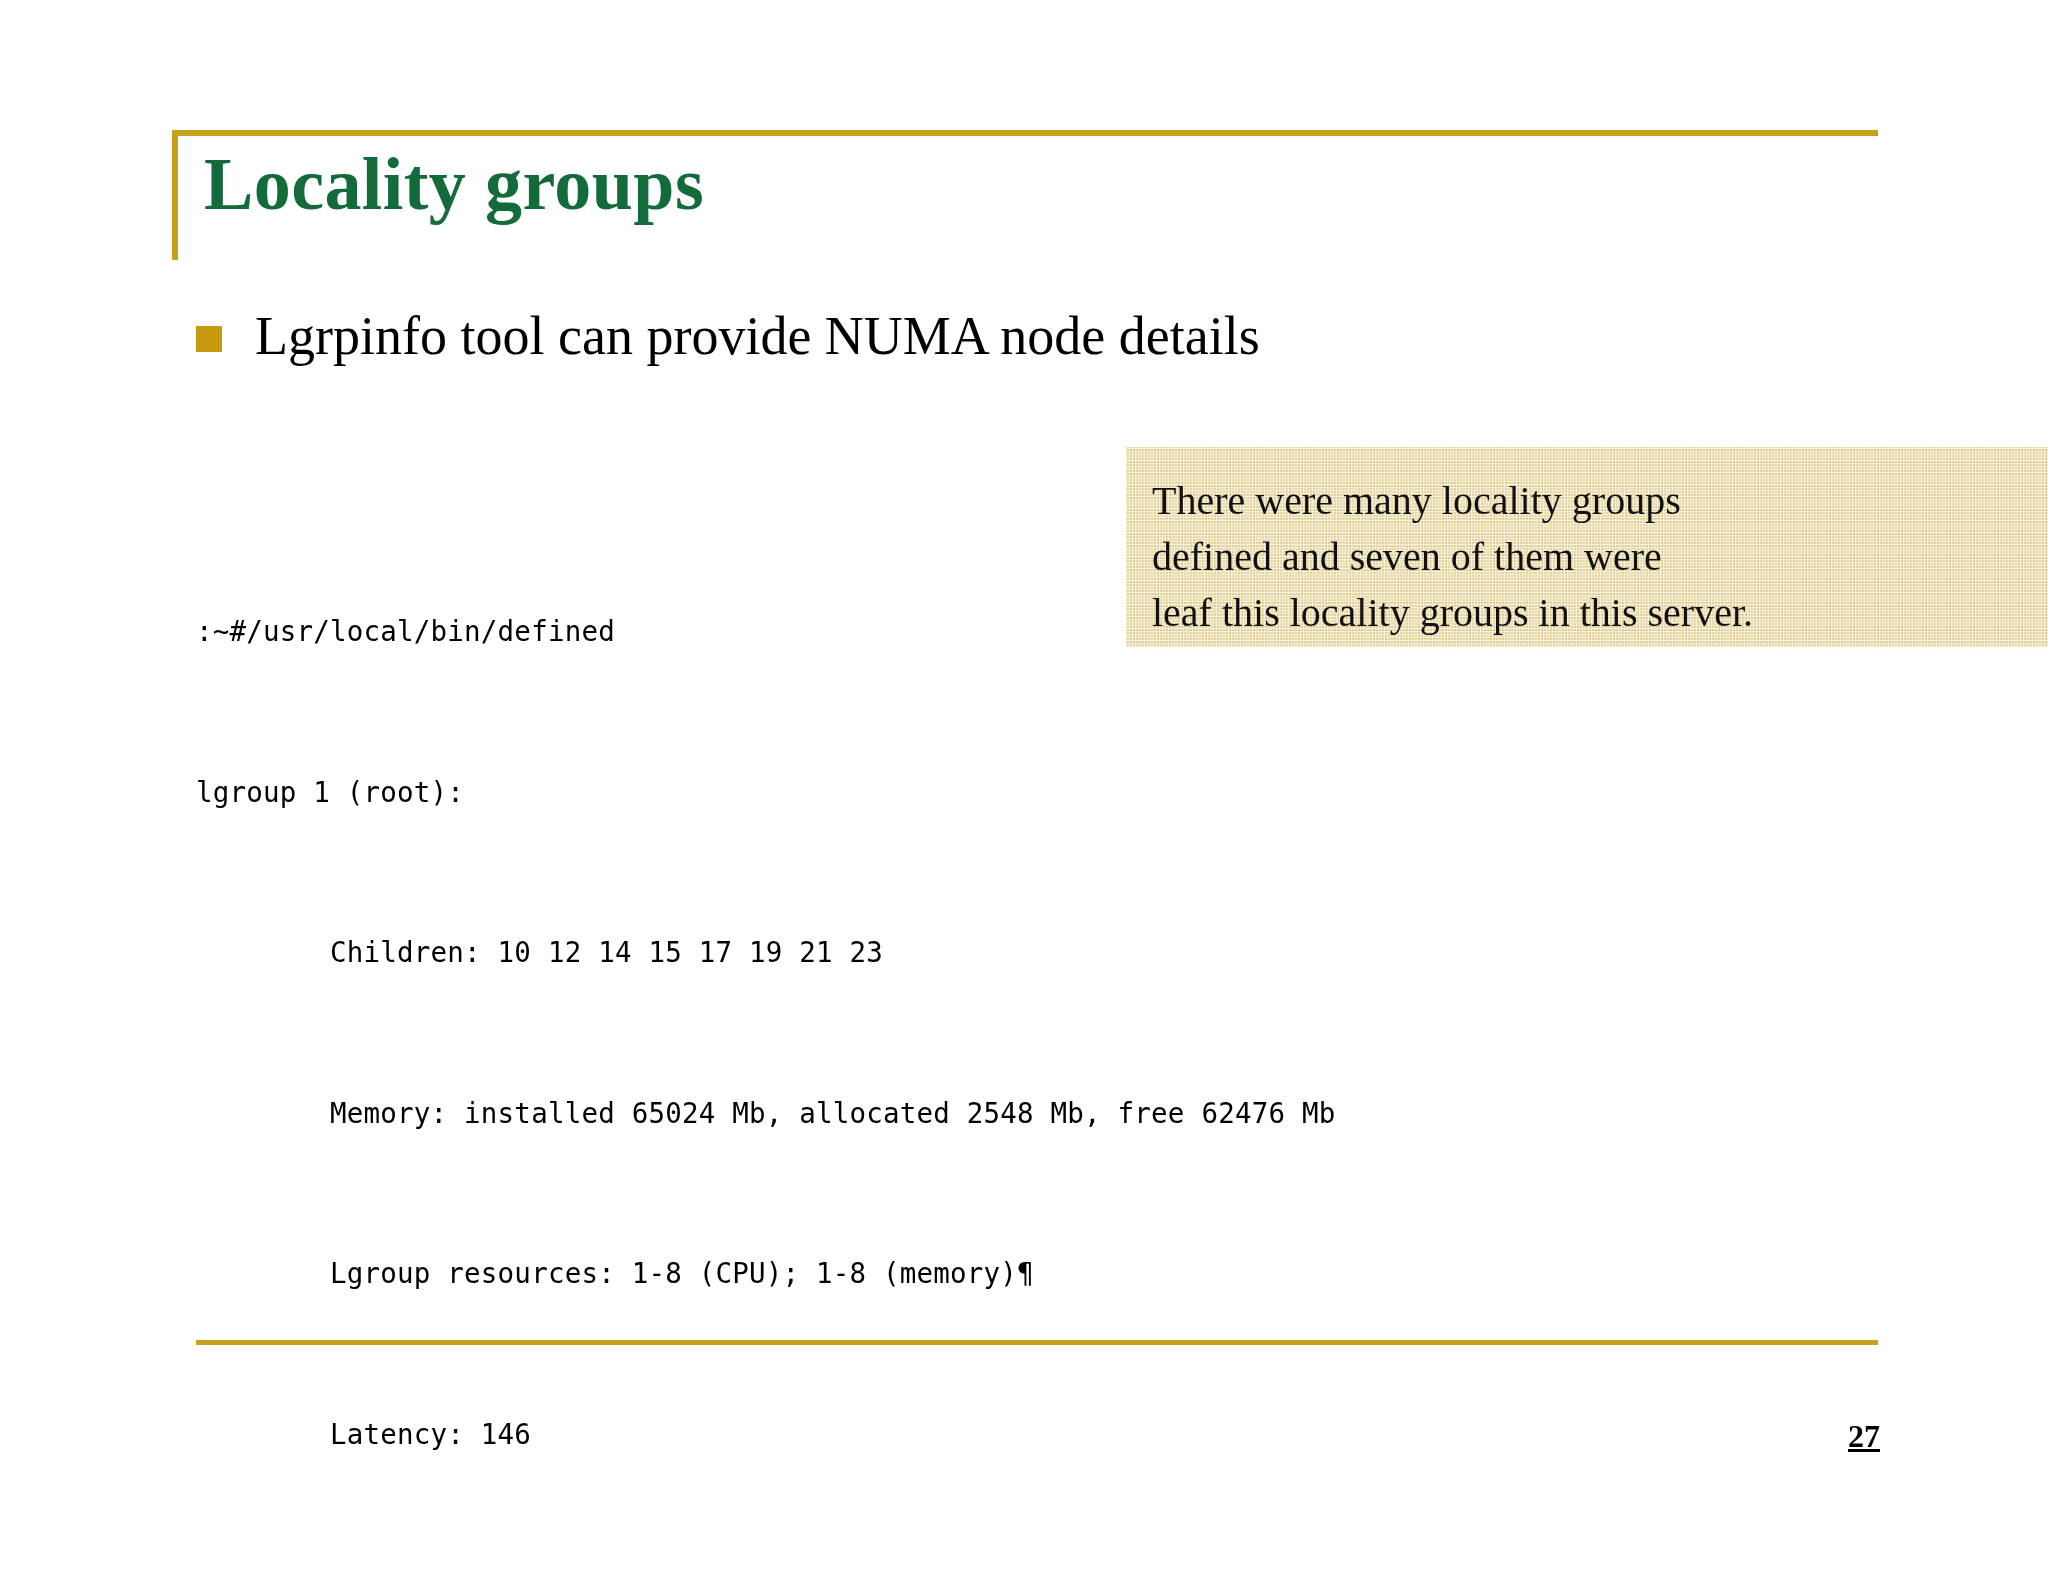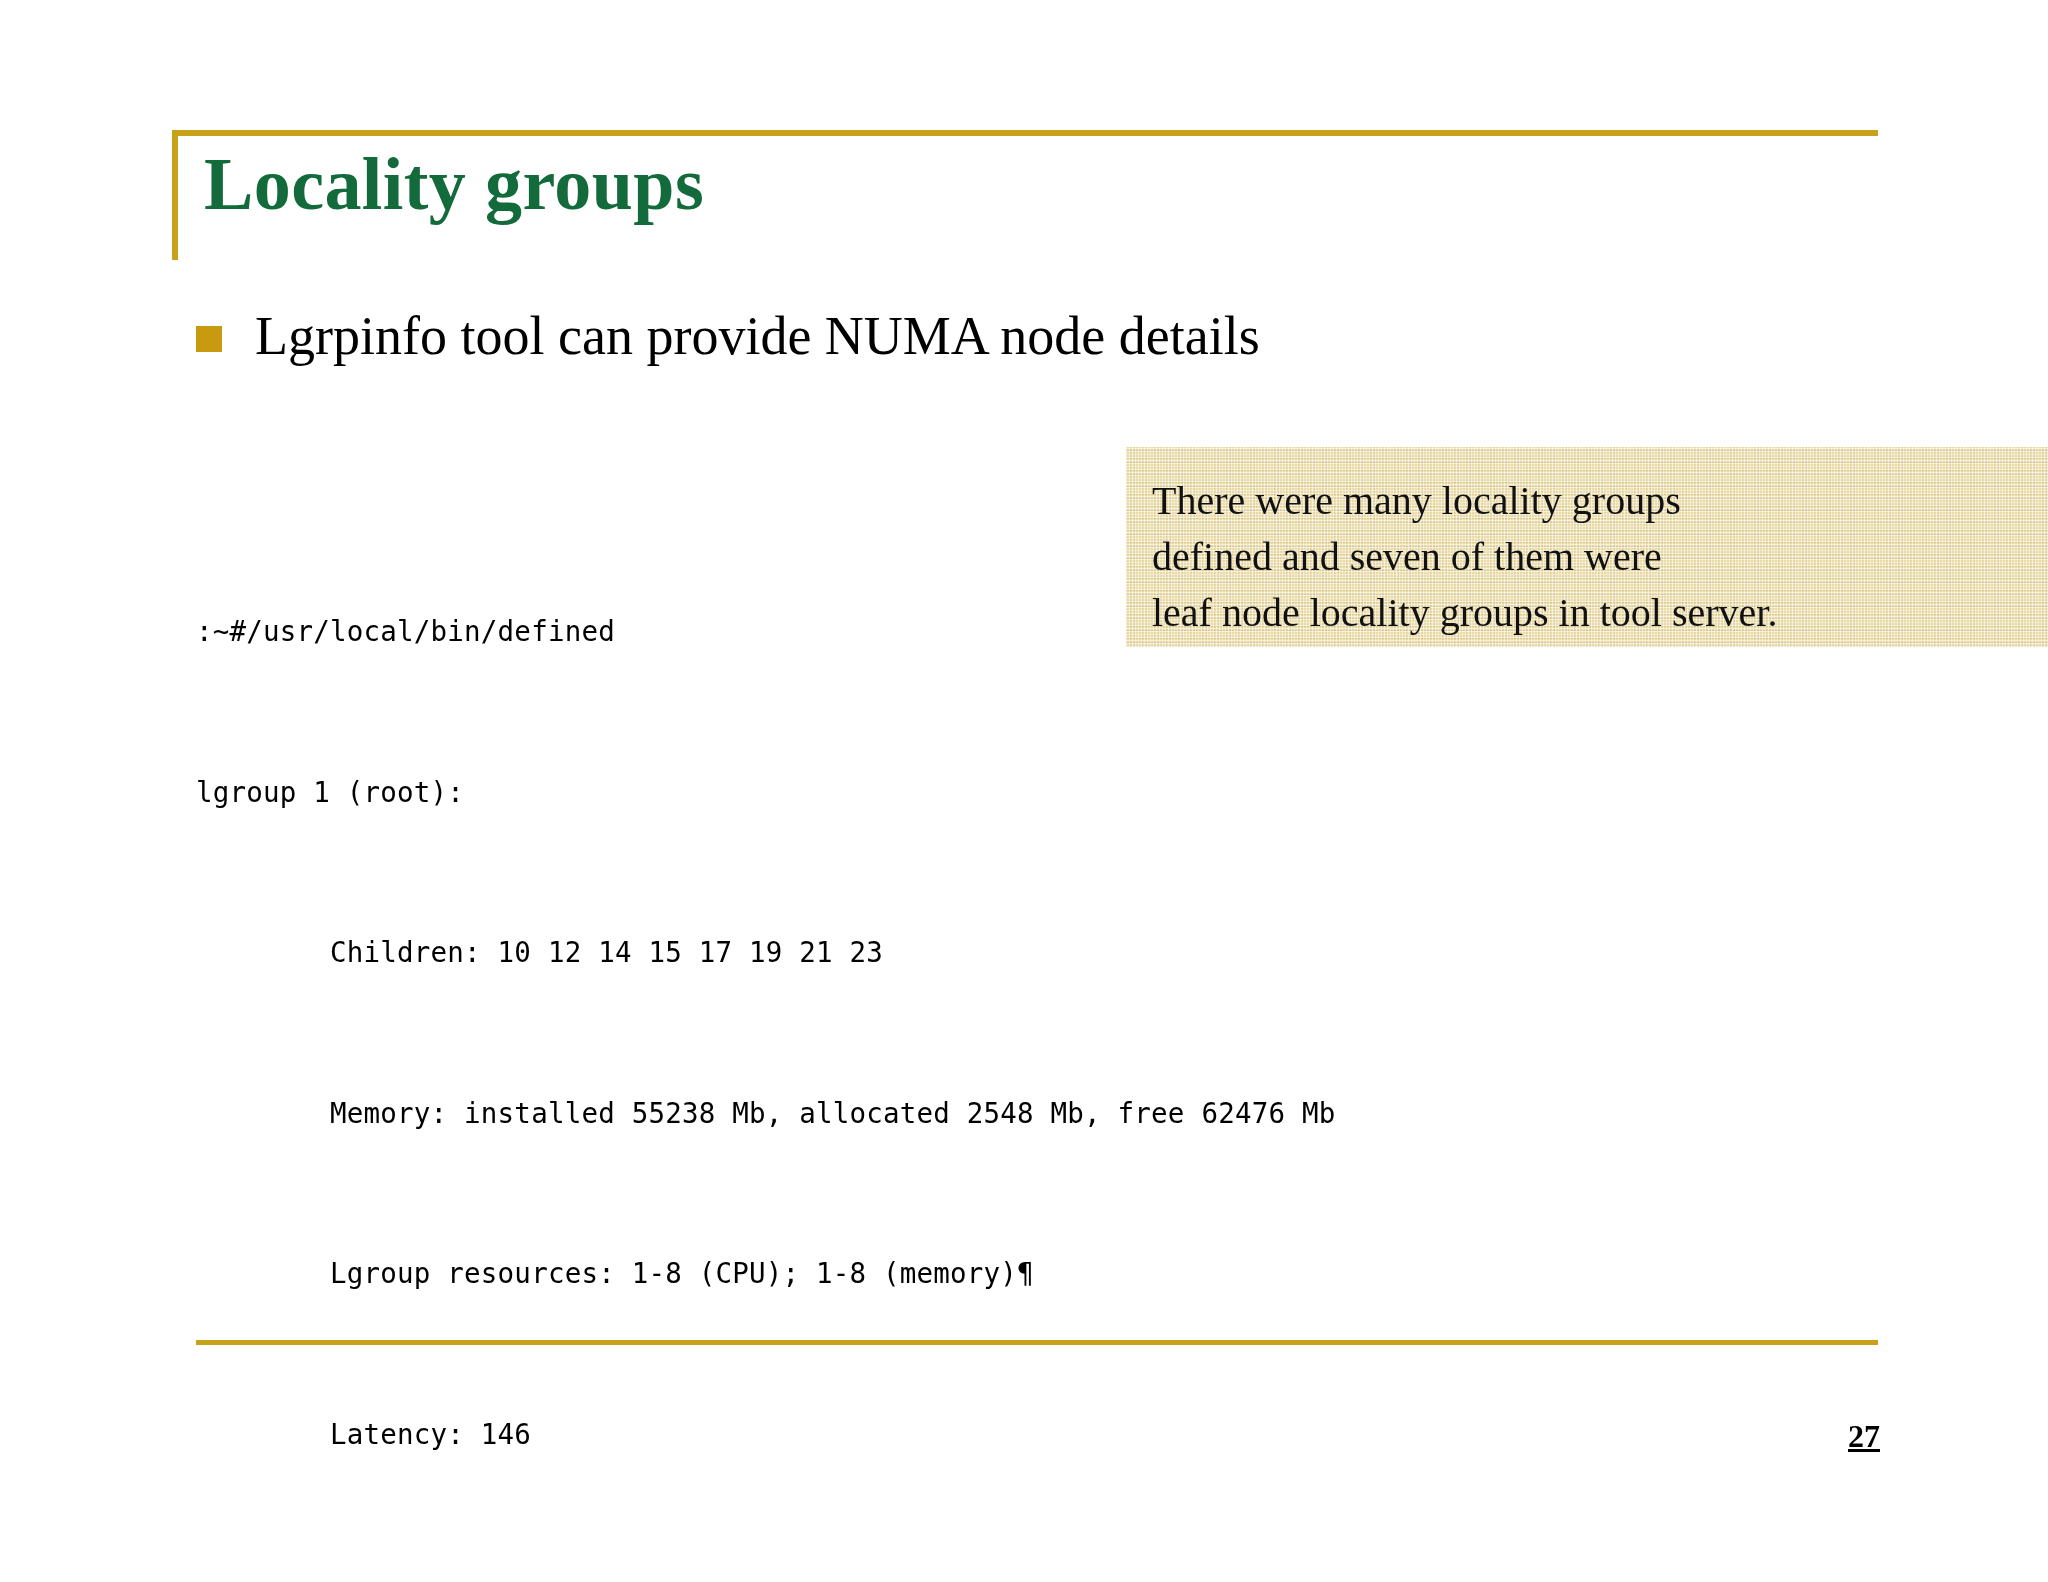--- a/index.html
+++ b/index.html
@@ -150,36 +150,36 @@
 
   <div class="bullet-row">
     <div class="bullet-square"></div>
     <div class="bullet-text">Lgrpinfo tool can provide NUMA node details</div>
   </div>
 
   <div class="code-block">
     <div class="code-line">:~#/usr/local/bin/defined</div>
     <div class="code-line">lgroup 1 (root):</div>
     <div class="code-line">        Children: 10 12 14 15 17 19 21 23</div>
-    <div class="code-line">        Memory: installed 55238 Mb, allocated 2548 Mb, free 62476 Mb</div>
+    <div class="code-line">        Memory: installed 65024 Mb, allocated 2548 Mb, free 62476 Mb</div>
     <div class="code-line">        Lgroup resources: 1-8 (CPU); 1-8 (memory)¶</div>
     <div class="code-line">        Latency: 146</div>
     
     
     
     
     
     
     
     
   </div>
 
   <div class="callout">
     <div class="callout-line">There were many locality groups</div>
     <div class="callout-line">defined and seven of them were</div>
-    <div class="callout-line">leaf node locality groups in tool server.</div>
+    <div class="callout-line">leaf this locality groups in this server.</div>
   </div>
 
   <div class="footer-rule"></div>
 
   <div class="page-number">27</div>
 
 </div>
 
 </body></html>

